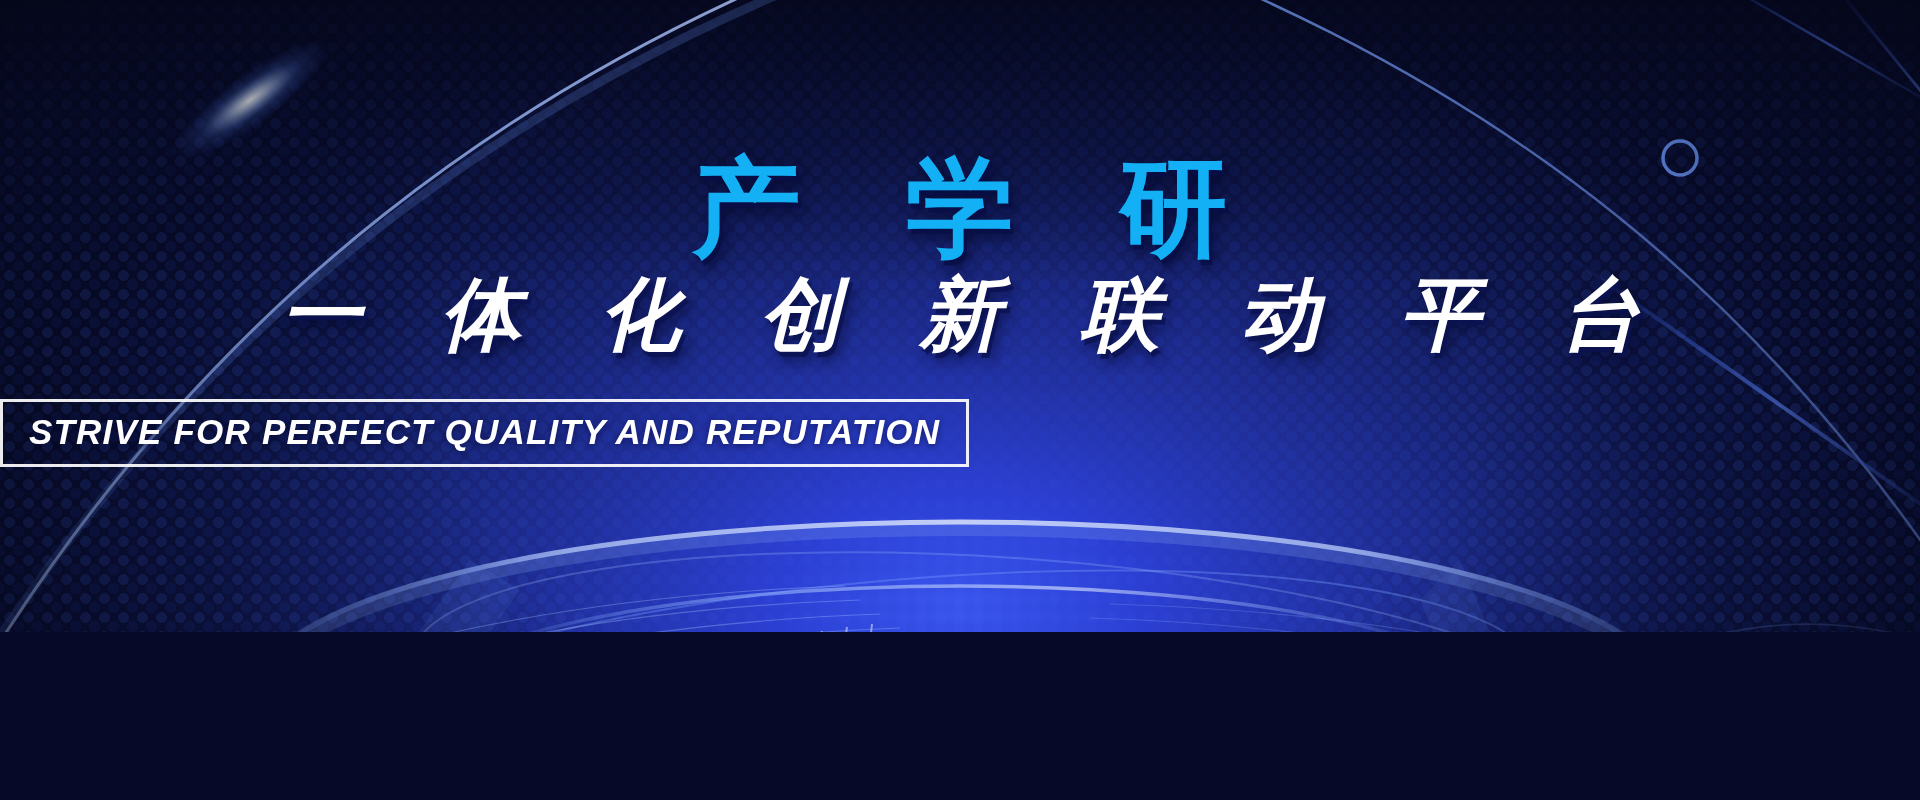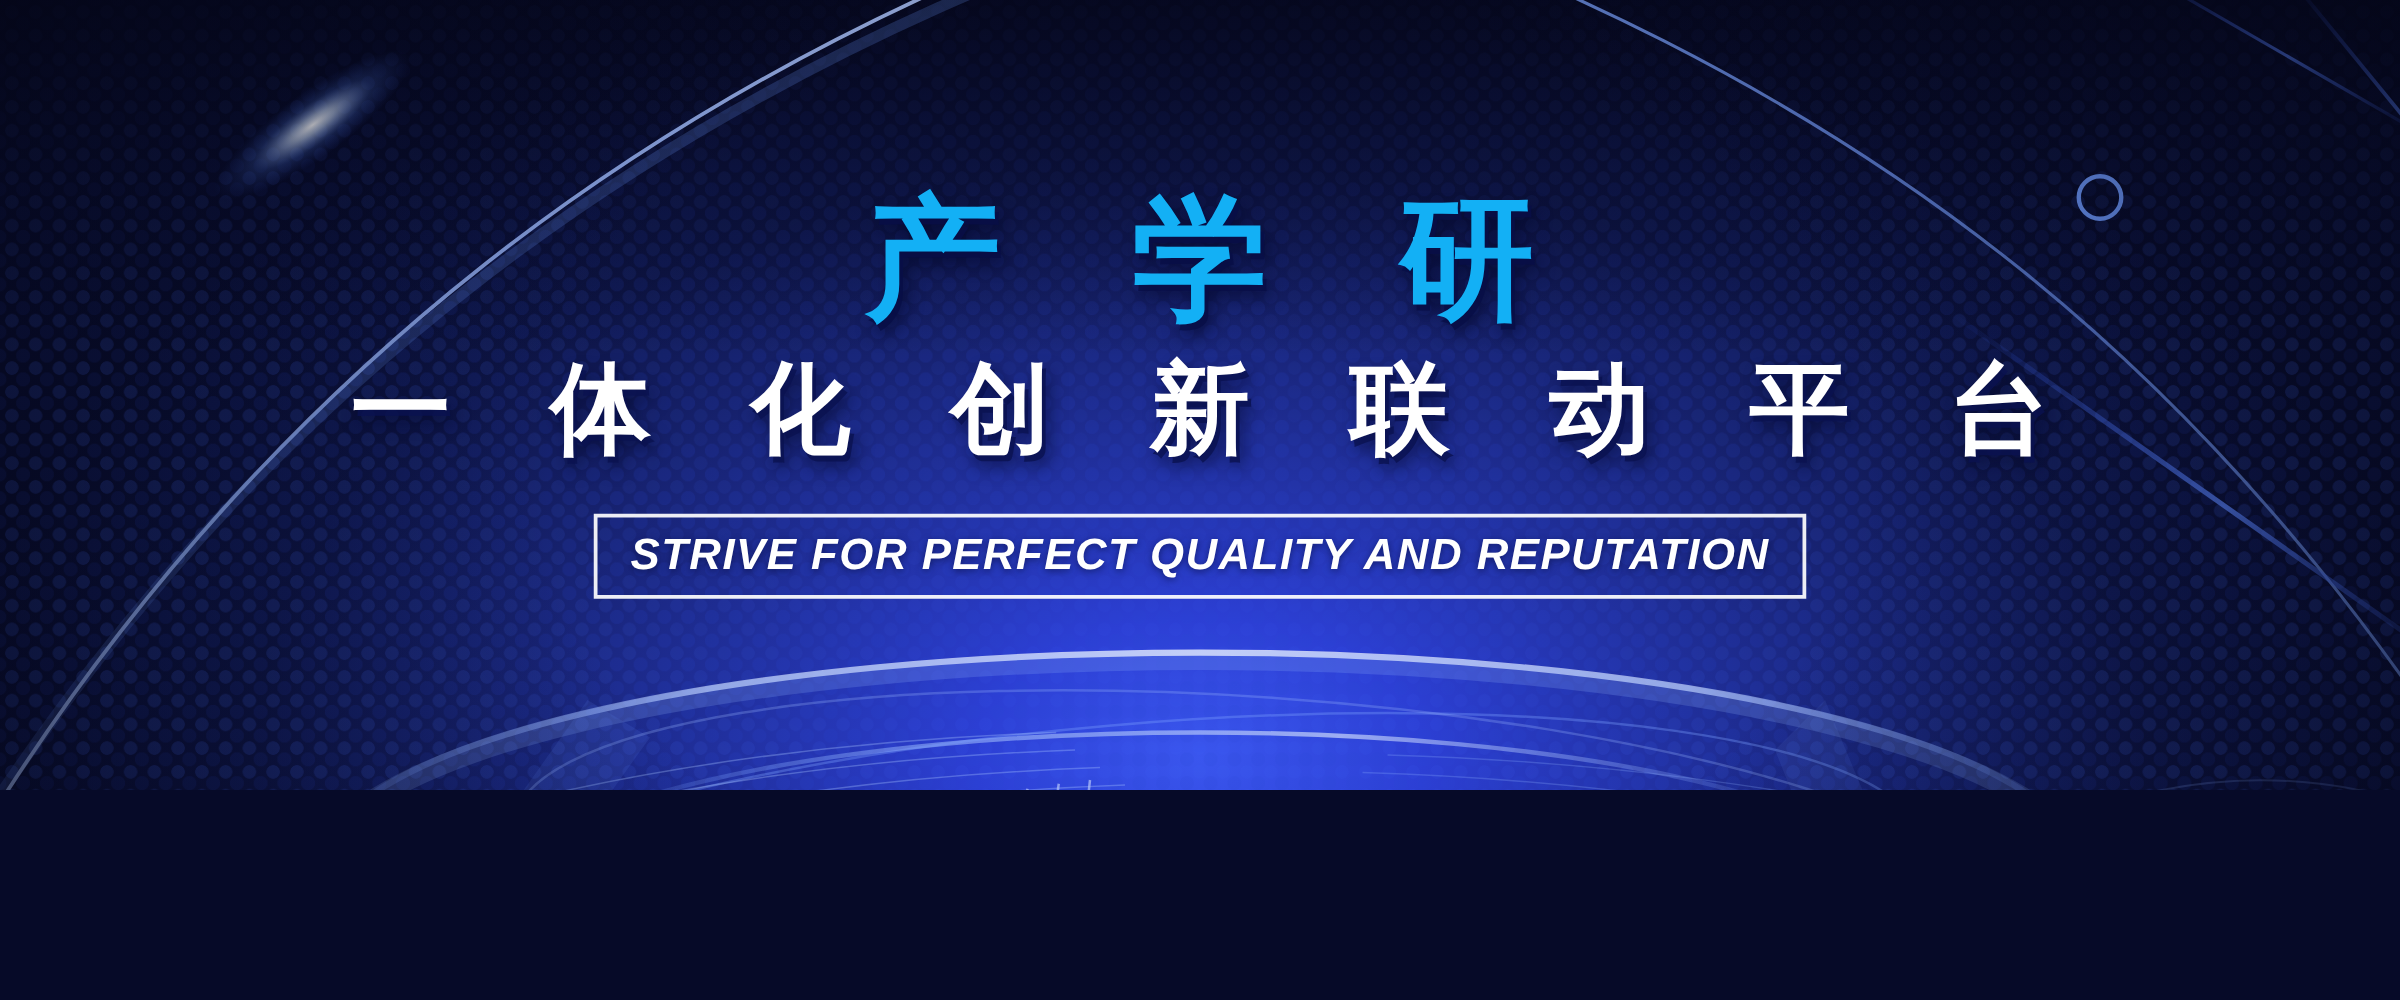--- a/index.html
+++ b/index.html
@@ -70,38 +70,39 @@
     text-indent:34px;
     color:#13b0f5;
     text-shadow:
       3px 5px 0 rgba(8,14,70,0.85),
       5px 9px 14px rgba(4,8,45,0.75);
     font-family:"DejaVu Sans", sans-serif;
     white-space:nowrap;
   }
 
   .title-sub {
-    margin-top:16px;
+    margin-top:4px;
     font-size:80px;
     line-height:1.1;
     font-weight:bold;
     letter-spacing:26px;
     text-indent:26px;
     color:#ffffff;
     text-shadow:
       3px 5px 0 rgba(10,18,80,0.8),
       5px 9px 14px rgba(4,8,45,0.7);
     font-family:"DejaVu Sans", sans-serif;
     white-space:nowrap;
+    font-style:italic;
   }
 
   .slogan-wrap {
     margin-top:40px;
     display:flex;
-    justify-content:center;
+    justify-content:flex-start;
   }
   .slogan-box {
     border:3px solid rgba(255,255,255,0.92);
     padding:10px 26px 12px 26px;
     display:inline-block;
   }
   .slogan-text {
     font-family:"Liberation Sans", sans-serif;
     font-style:italic;
     font-weight:bold;

